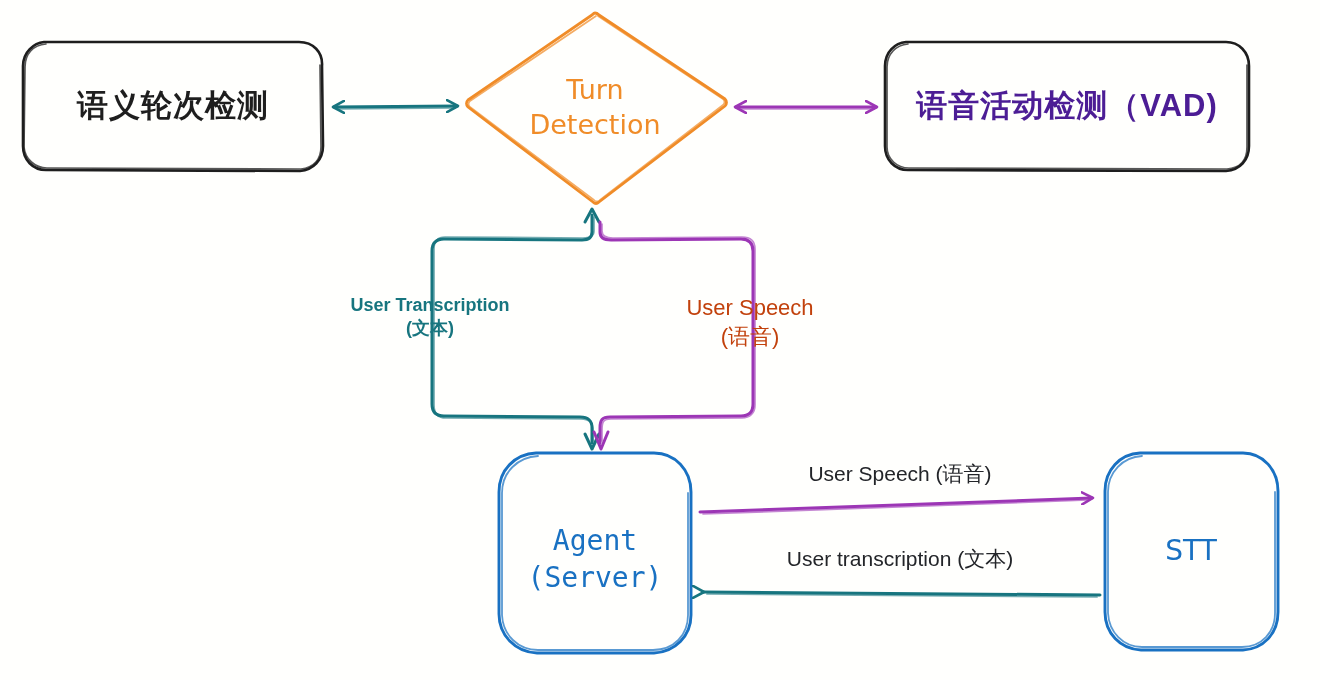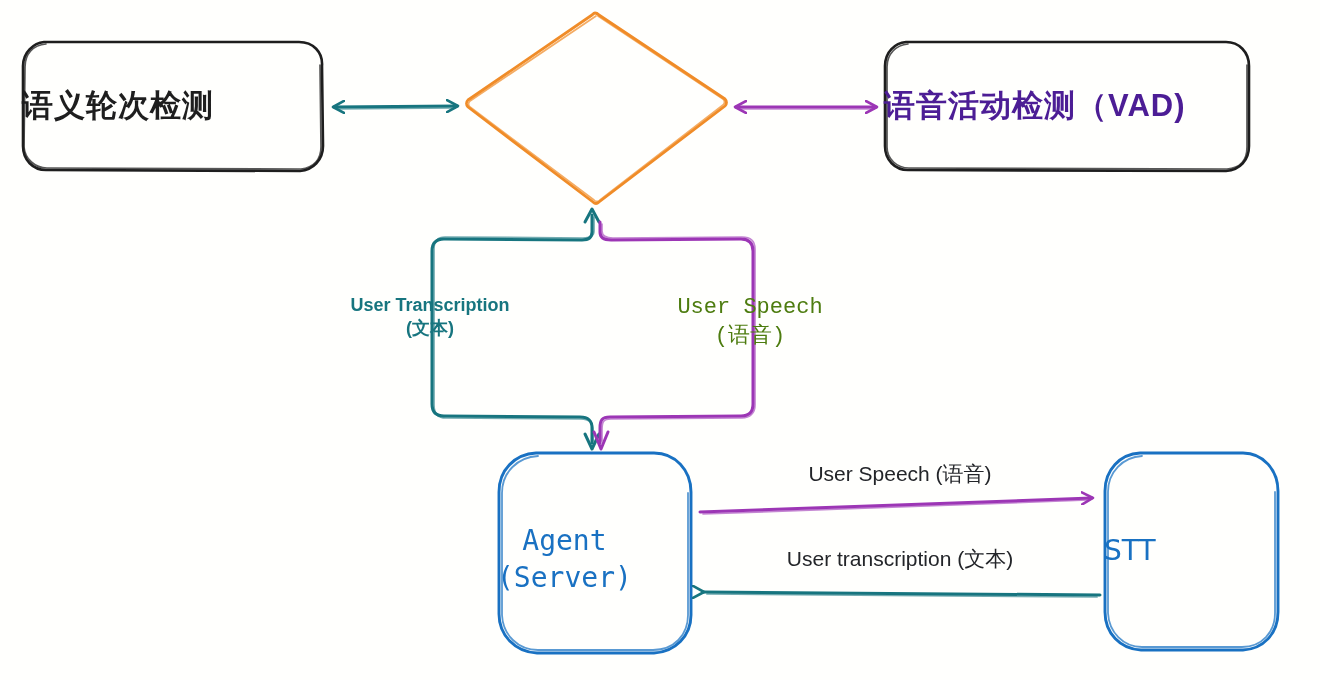--- a/index.html
+++ b/index.html
@@ -21,21 +21,21 @@
     left: 0;
     top: 0;
     width: 1320px;
     height: 680px;
     overflow: visible;
   }
   .node {
     position: absolute;
     display: flex;
     align-items: center;
-    justify-content: flex-start;
+    justify-content: center;
     text-align: center;
     box-sizing: border-box;
     border-radius: 7px;
   }
   .node-label {
     display: block;
     line-height: 1.22;
     white-space: pre-line;
   }
   
@@ -119,23 +119,23 @@
     width: 248px;
     color: #17757f;
     font-size: 18px;
     font-weight: 600;
     font-family: "Liberation Sans", sans-serif;
   }
   #label-user-speech {
     left: 640px;
     top: 294px;
     width: 220px;
-    color: #4d7c0f;
+    color: #c2410c;
     font-size: 22px;
-    font-family: Liberation Mono, monospace;
+    font-family: Liberation Sans, sans-serif;
   }
   #label-speech-to-stt {
     left: 720px;
     top: 460px;
     width: 360px;
     color: #232529;
     font-size: 21px;
     font-family: "Liberation Sans", sans-serif;
   }
   #label-transcription-from-stt {
@@ -256,20 +256,24 @@
     <g>
       <path d="M1100,595 L703,592" fill="none" stroke="#17757f" stroke-width="3" marker-end="url(#ah-teal-l)" stroke-linecap="round"></path>
       <path d="M1097,597 L707,594" fill="none" stroke="#17757f" stroke-width="1.7" opacity="0.6" stroke-linecap="round"></path>
     </g>
   </svg>
 
   <div class="node" id="box-semantic">
     <span class="node-label">语义轮次检测</span>
   </div>
 
+  <div class="node" id="diamond-turn">
+    <span class="node-label">Turn
+Detection</span>
+  </div>
 
   <div class="node" id="box-vad">
     <span class="node-label">语音活动检测（VAD)</span>
   </div>
 
   <div class="node" id="box-agent">
     <span class="node-label">Agent
 (Server)</span>
   </div>
 

